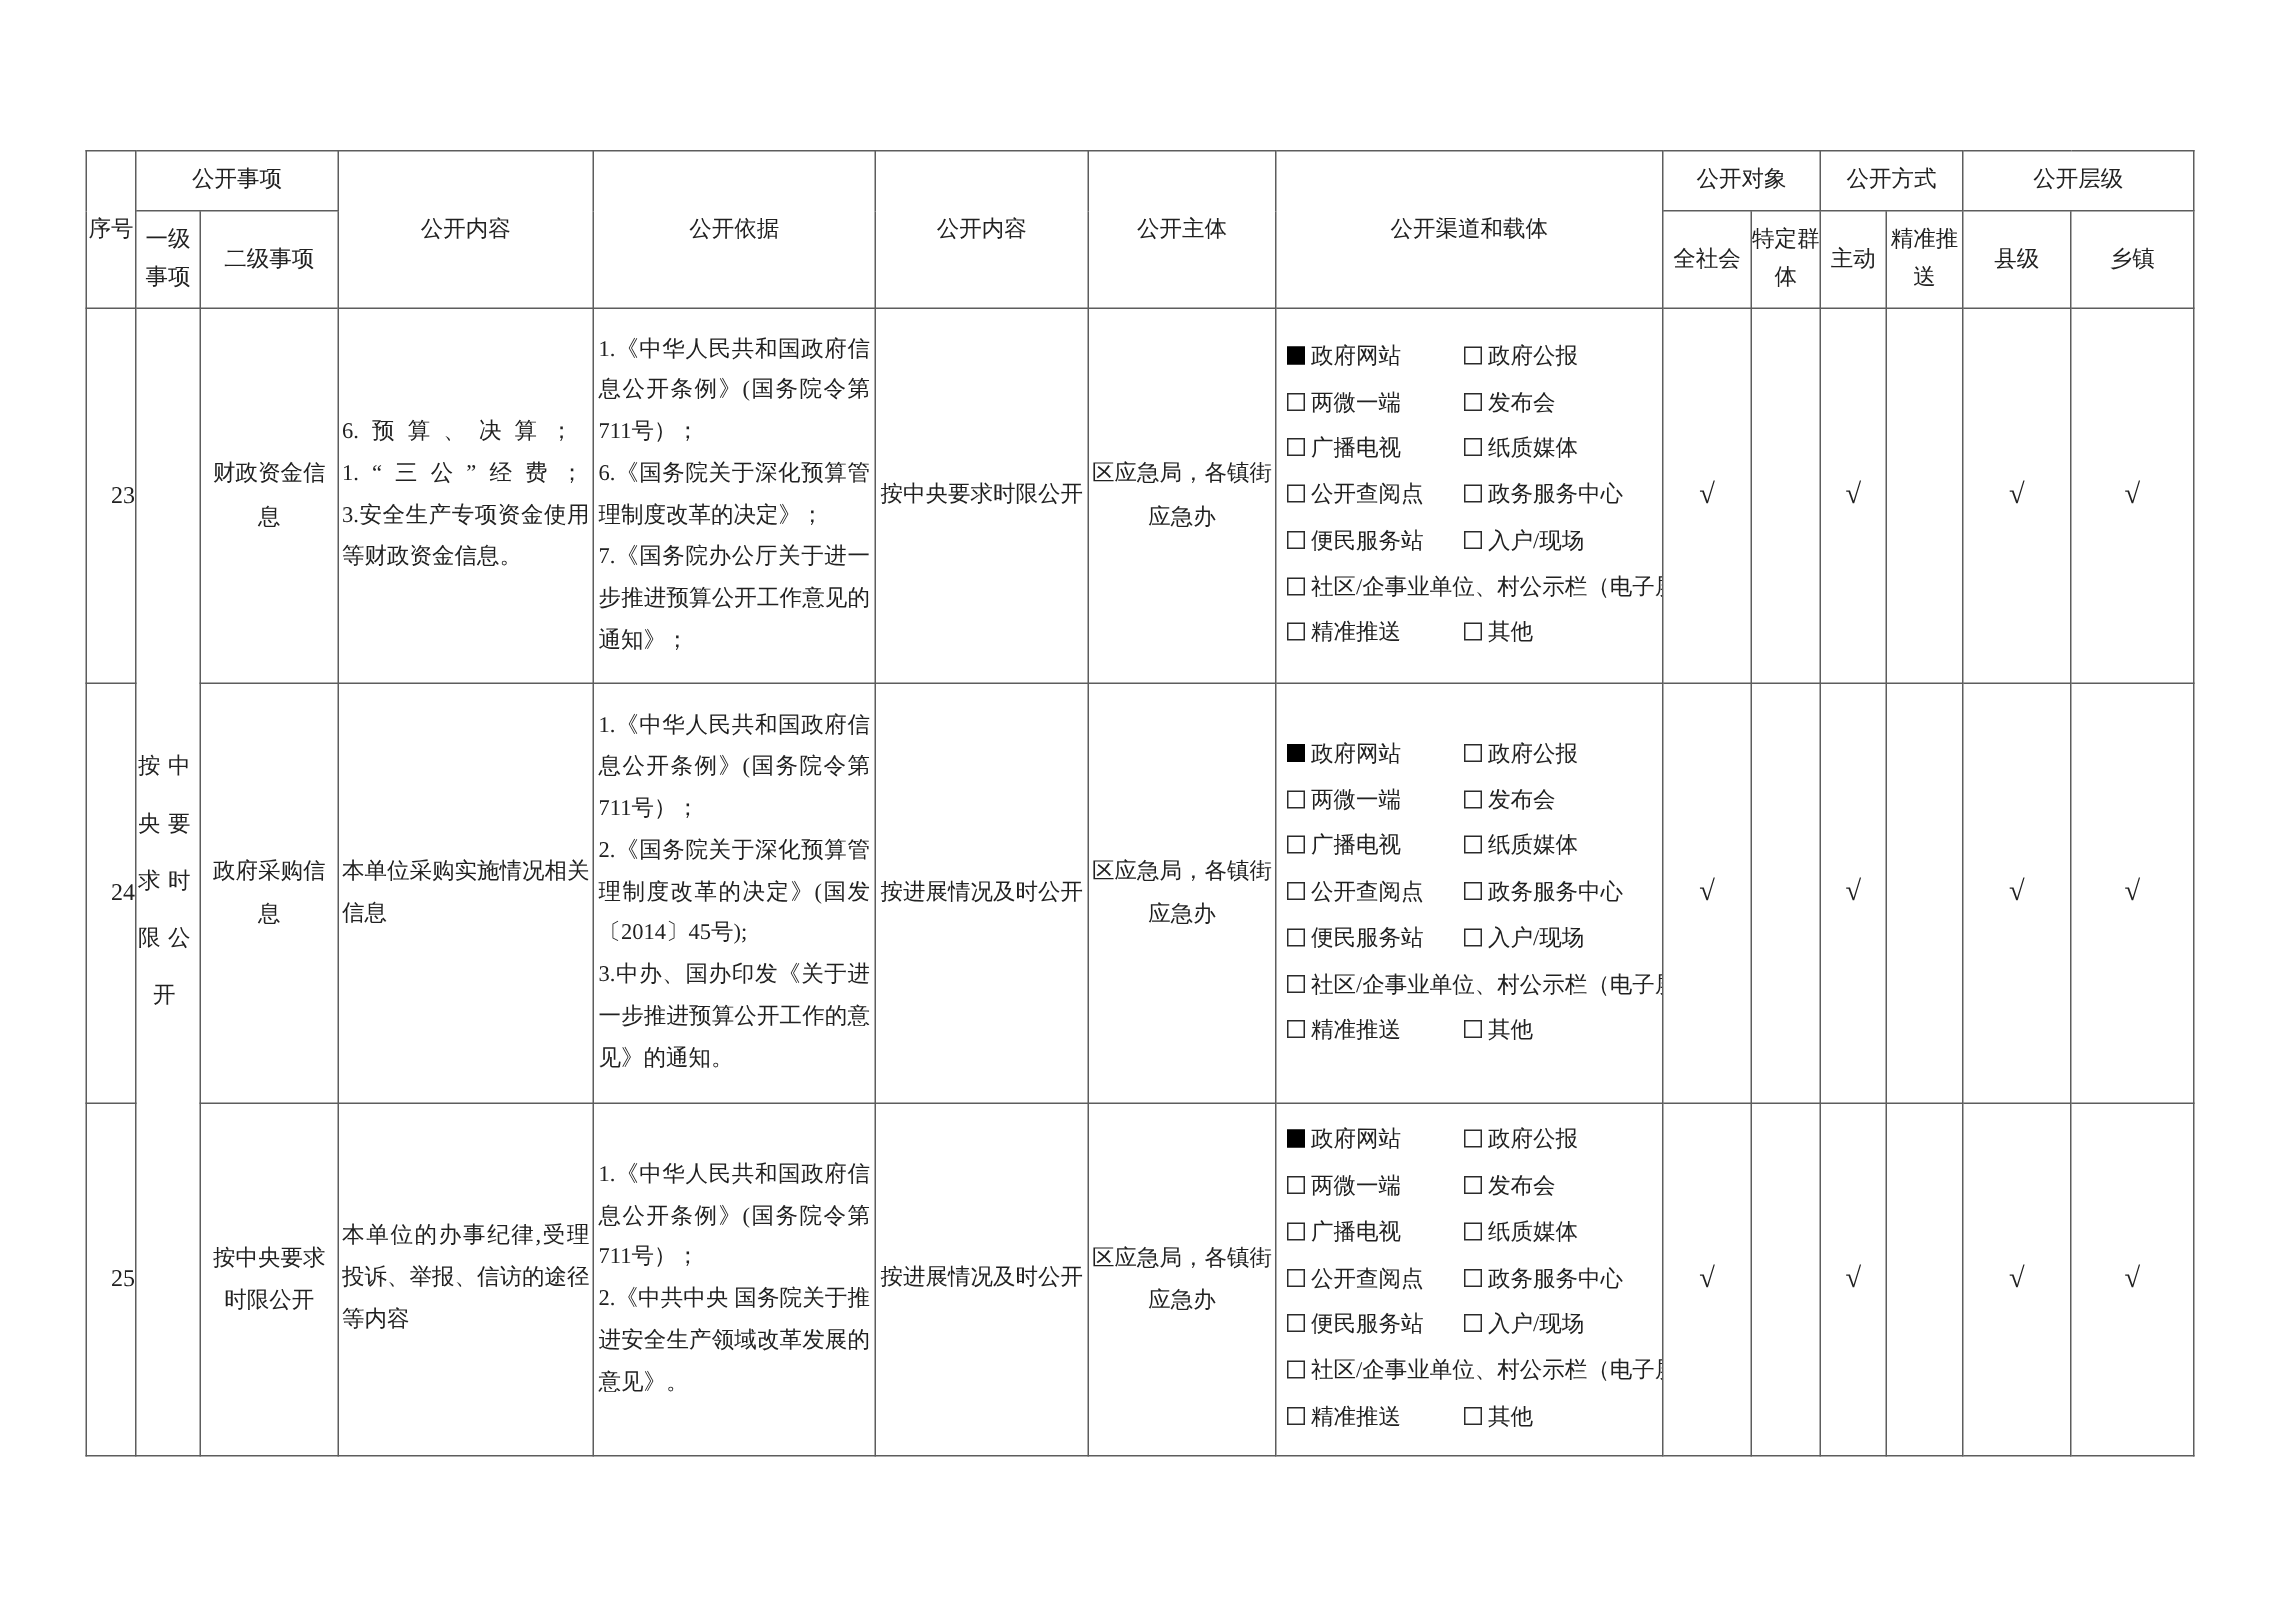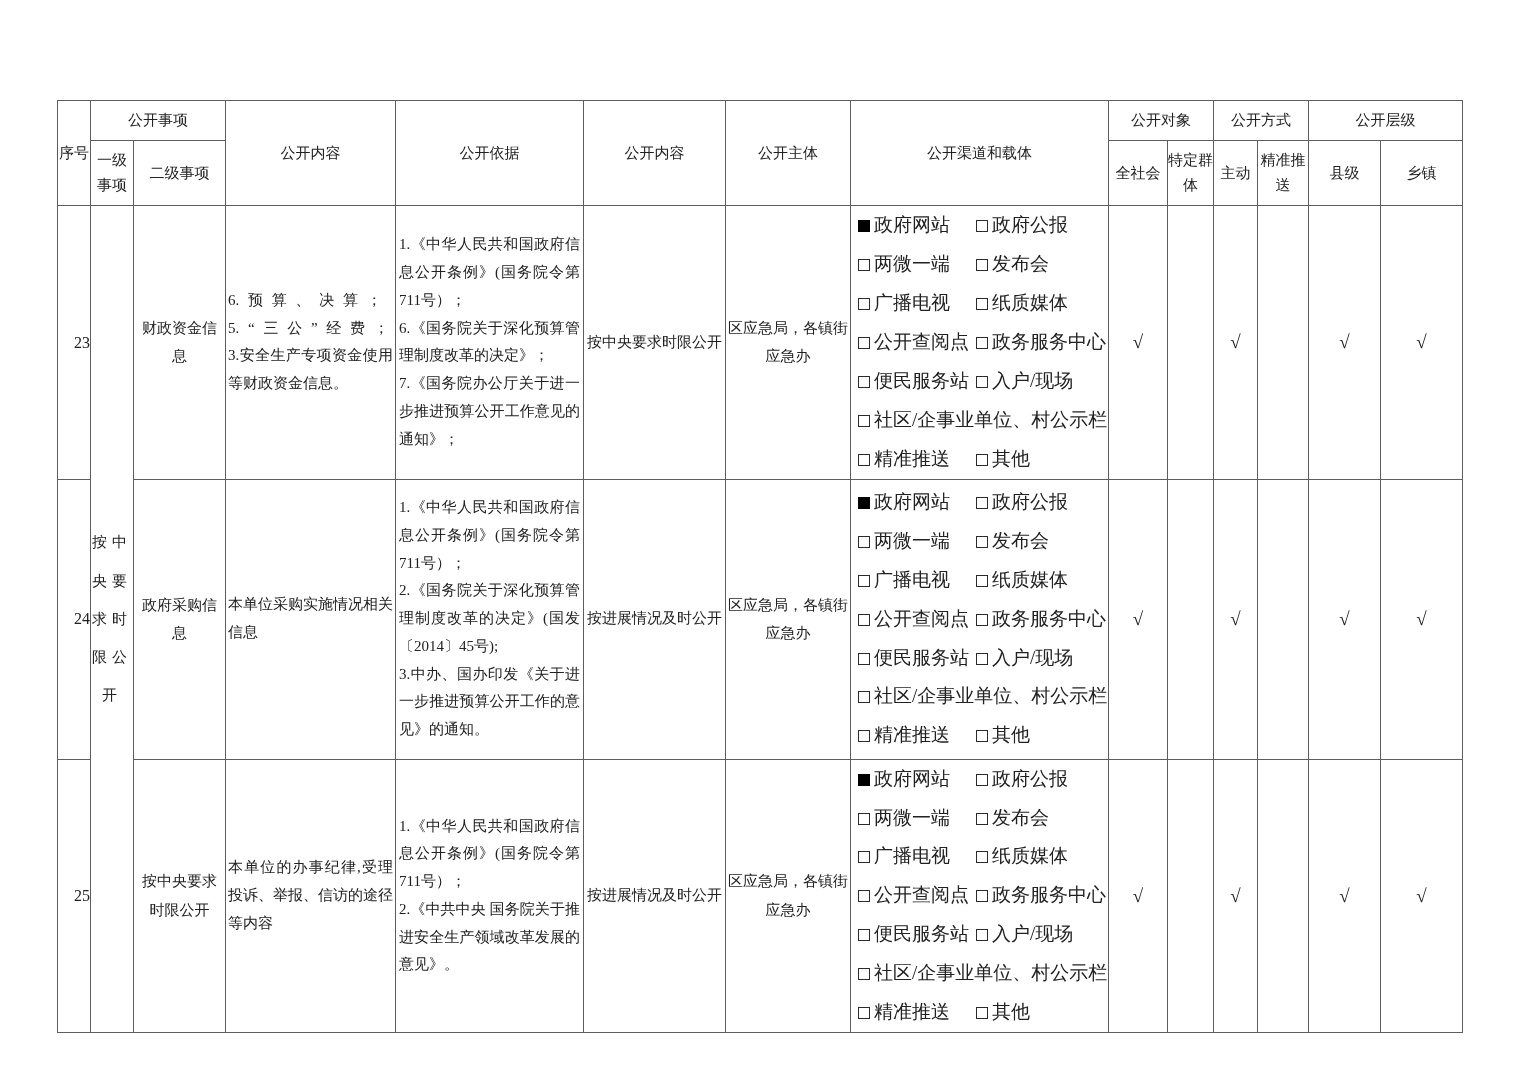--- a/index.html
+++ b/index.html
@@ -33,21 +33,21 @@
   .cell-level2{padding:0 1px;line-height:1.9;}
   .cell-content{text-align:justify;padding:0 2px;vertical-align:middle;}
   .cell-content .para{word-spacing:5px;}
   .cell-basis{text-align:justify;padding:0 3px;vertical-align:middle;}
   .para{
     margin:0;line-height:1.85;text-align:justify;
     text-justify:inter-character;
   }
   .cell-time{padding:0 2px;}
   .cell-subject{padding:0 2px;line-height:1.9;}
-  .cell-channels{text-align:left;padding:0 0 0 7px;font-size:19px;}
+  .cell-channels{text-align:left;padding:0 0 0 7px;font-size:15px;}
   .ch-line{line-height:2.05;white-space:nowrap;overflow:hidden;}
   .ch-item:first-child{display:inline-block;width:118px;}
   .ch-line.single .ch-item:first-child{display:inline;width:auto;}
   .box{
     display:inline-block;width:12px;height:12px;
     border:1px solid #2b2b2b;margin-right:4px;
     vertical-align:-1px;background:#fff;box-sizing:border-box;
   }
   .box.filled{background:#000;border-color:#000;}
   .cell-check{font-size:19px;}
@@ -97,21 +97,21 @@
       <th class="hdr">乡镇</th>
     </tr>
   </thead>
   <tbody>
     <tr class="r23">
       <td class="cell-serial">23</td>
       <td rowspan="3" class="cell-level1">按中央要求时限公开</td>
       <td class="cell-level2">财政资金信息</td>
       <td class="cell-content">
           <p class="para">6. 预 算 、 决 算 ；</p>
-          <p class="para">5. “ 三 公 ” 经 费 ；</p>
+          <p class="para">1. “ 三 公 ” 经 费 ；</p>
           <p class="para">3.安全生产专项资金使用等财政资金信息。</p>
         </td>
       <td class="cell-basis">
           <p class="para">1.《中华人民共和国政府信息公开条例》(国务院令第711号）；</p>
           <p class="para">6.《国务院关于深化预算管理制度改革的决定》；</p>
           <p class="para">7.《国务院办公厅关于进一步推进预算公开工作意见的通知》；</p>
         </td>
       <td class="cell-time">按中央要求时限公开</td>
       <td class="cell-subject">区应急局，各镇街应急办</td>
       <td class="cell-channels">

